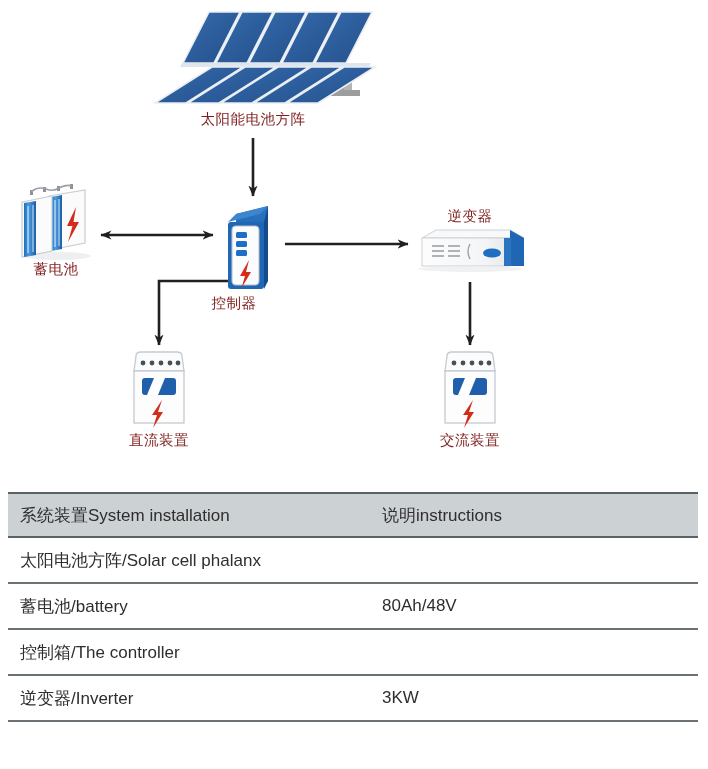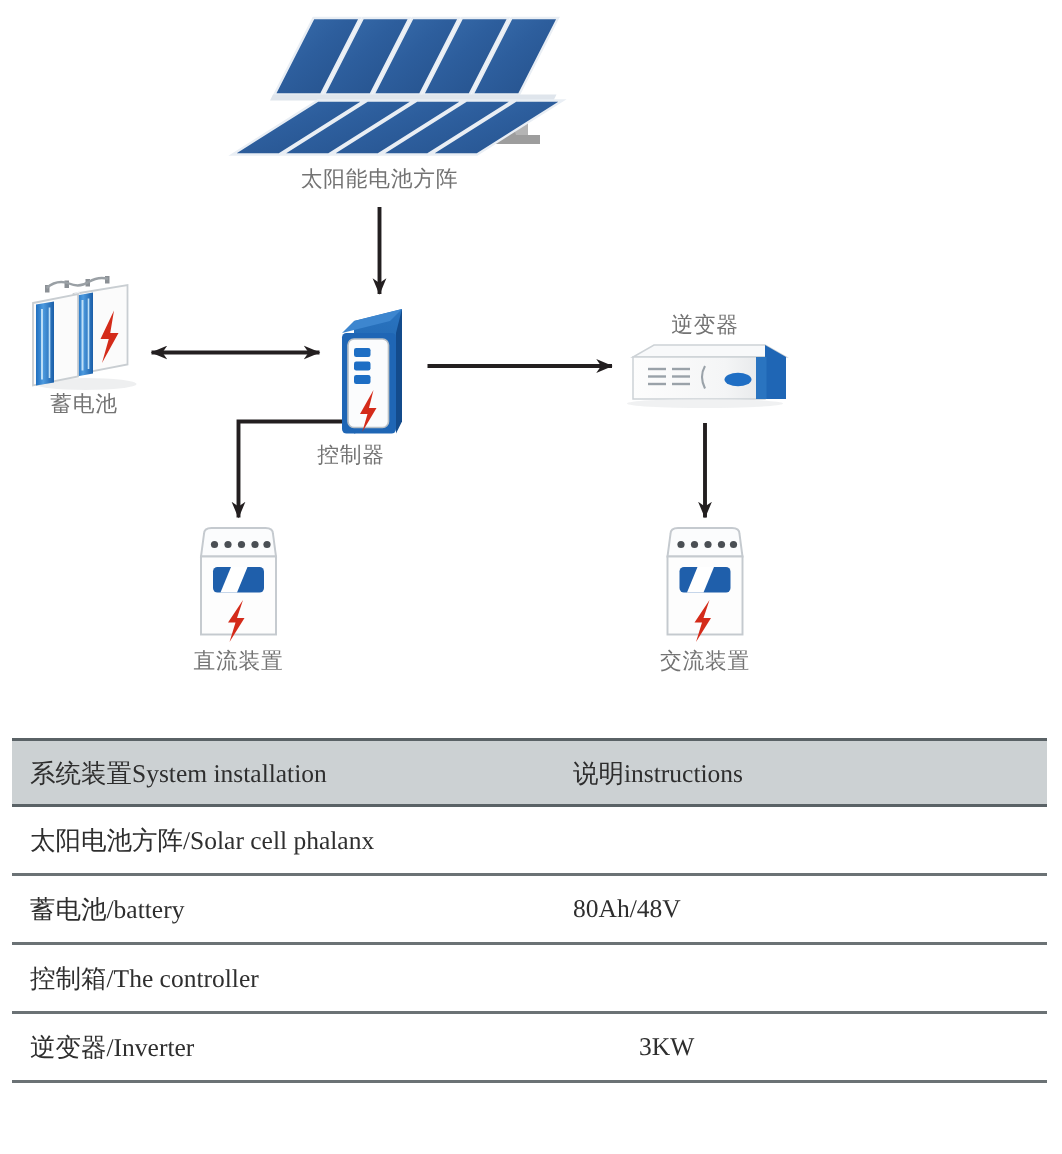--- a/index.html
+++ b/index.html
@@ -23,21 +23,21 @@
     height: 480px;
   }
   #diagram svg {
     display: block;
   }
 
   .node-label {
     position: absolute;
     text-align: center;
     font-size: 14.5px;
-    color: #737373;
+    color: #7f1d1d;
     letter-spacing: 0.5px;
     white-space: nowrap;
     font-family: "Liberation Sans", "DejaVu Sans", sans-serif;
   }
 
   
   #spec-table {
     position: absolute;
     left: 8px;
     top: 492px;
@@ -68,25 +68,23 @@
     color: #2e2e2e;
   }
   .tbody-row {
     height: 46px;
     border-bottom: 2.5px solid #6b7275;
     font-size: 17px;
     color: #2e2e2e;
   }
   .tbody-row:last-child {
     border-bottom: 2.5px solid #6b7275;
-    gap: 44px;
   }
   .cell-txt {
     display: inline;
-    font-family: Liberation Serif, serif;
   }
 </style>
 </head>
 <body>
 
 <div id="diagram">
   <svg width="708" height="480" viewBox="0 0 708 480" xmlns="http://www.w3.org/2000/svg">
     <defs>
       <marker id="ahead" markerWidth="12" markerHeight="12" refX="10.5" refY="5" orient="auto" markerUnits="userSpaceOnUse">
         <path d="M0,0.4 L11,5 L0,9.6 L3.2,5 Z" fill="#231f20"></path>

